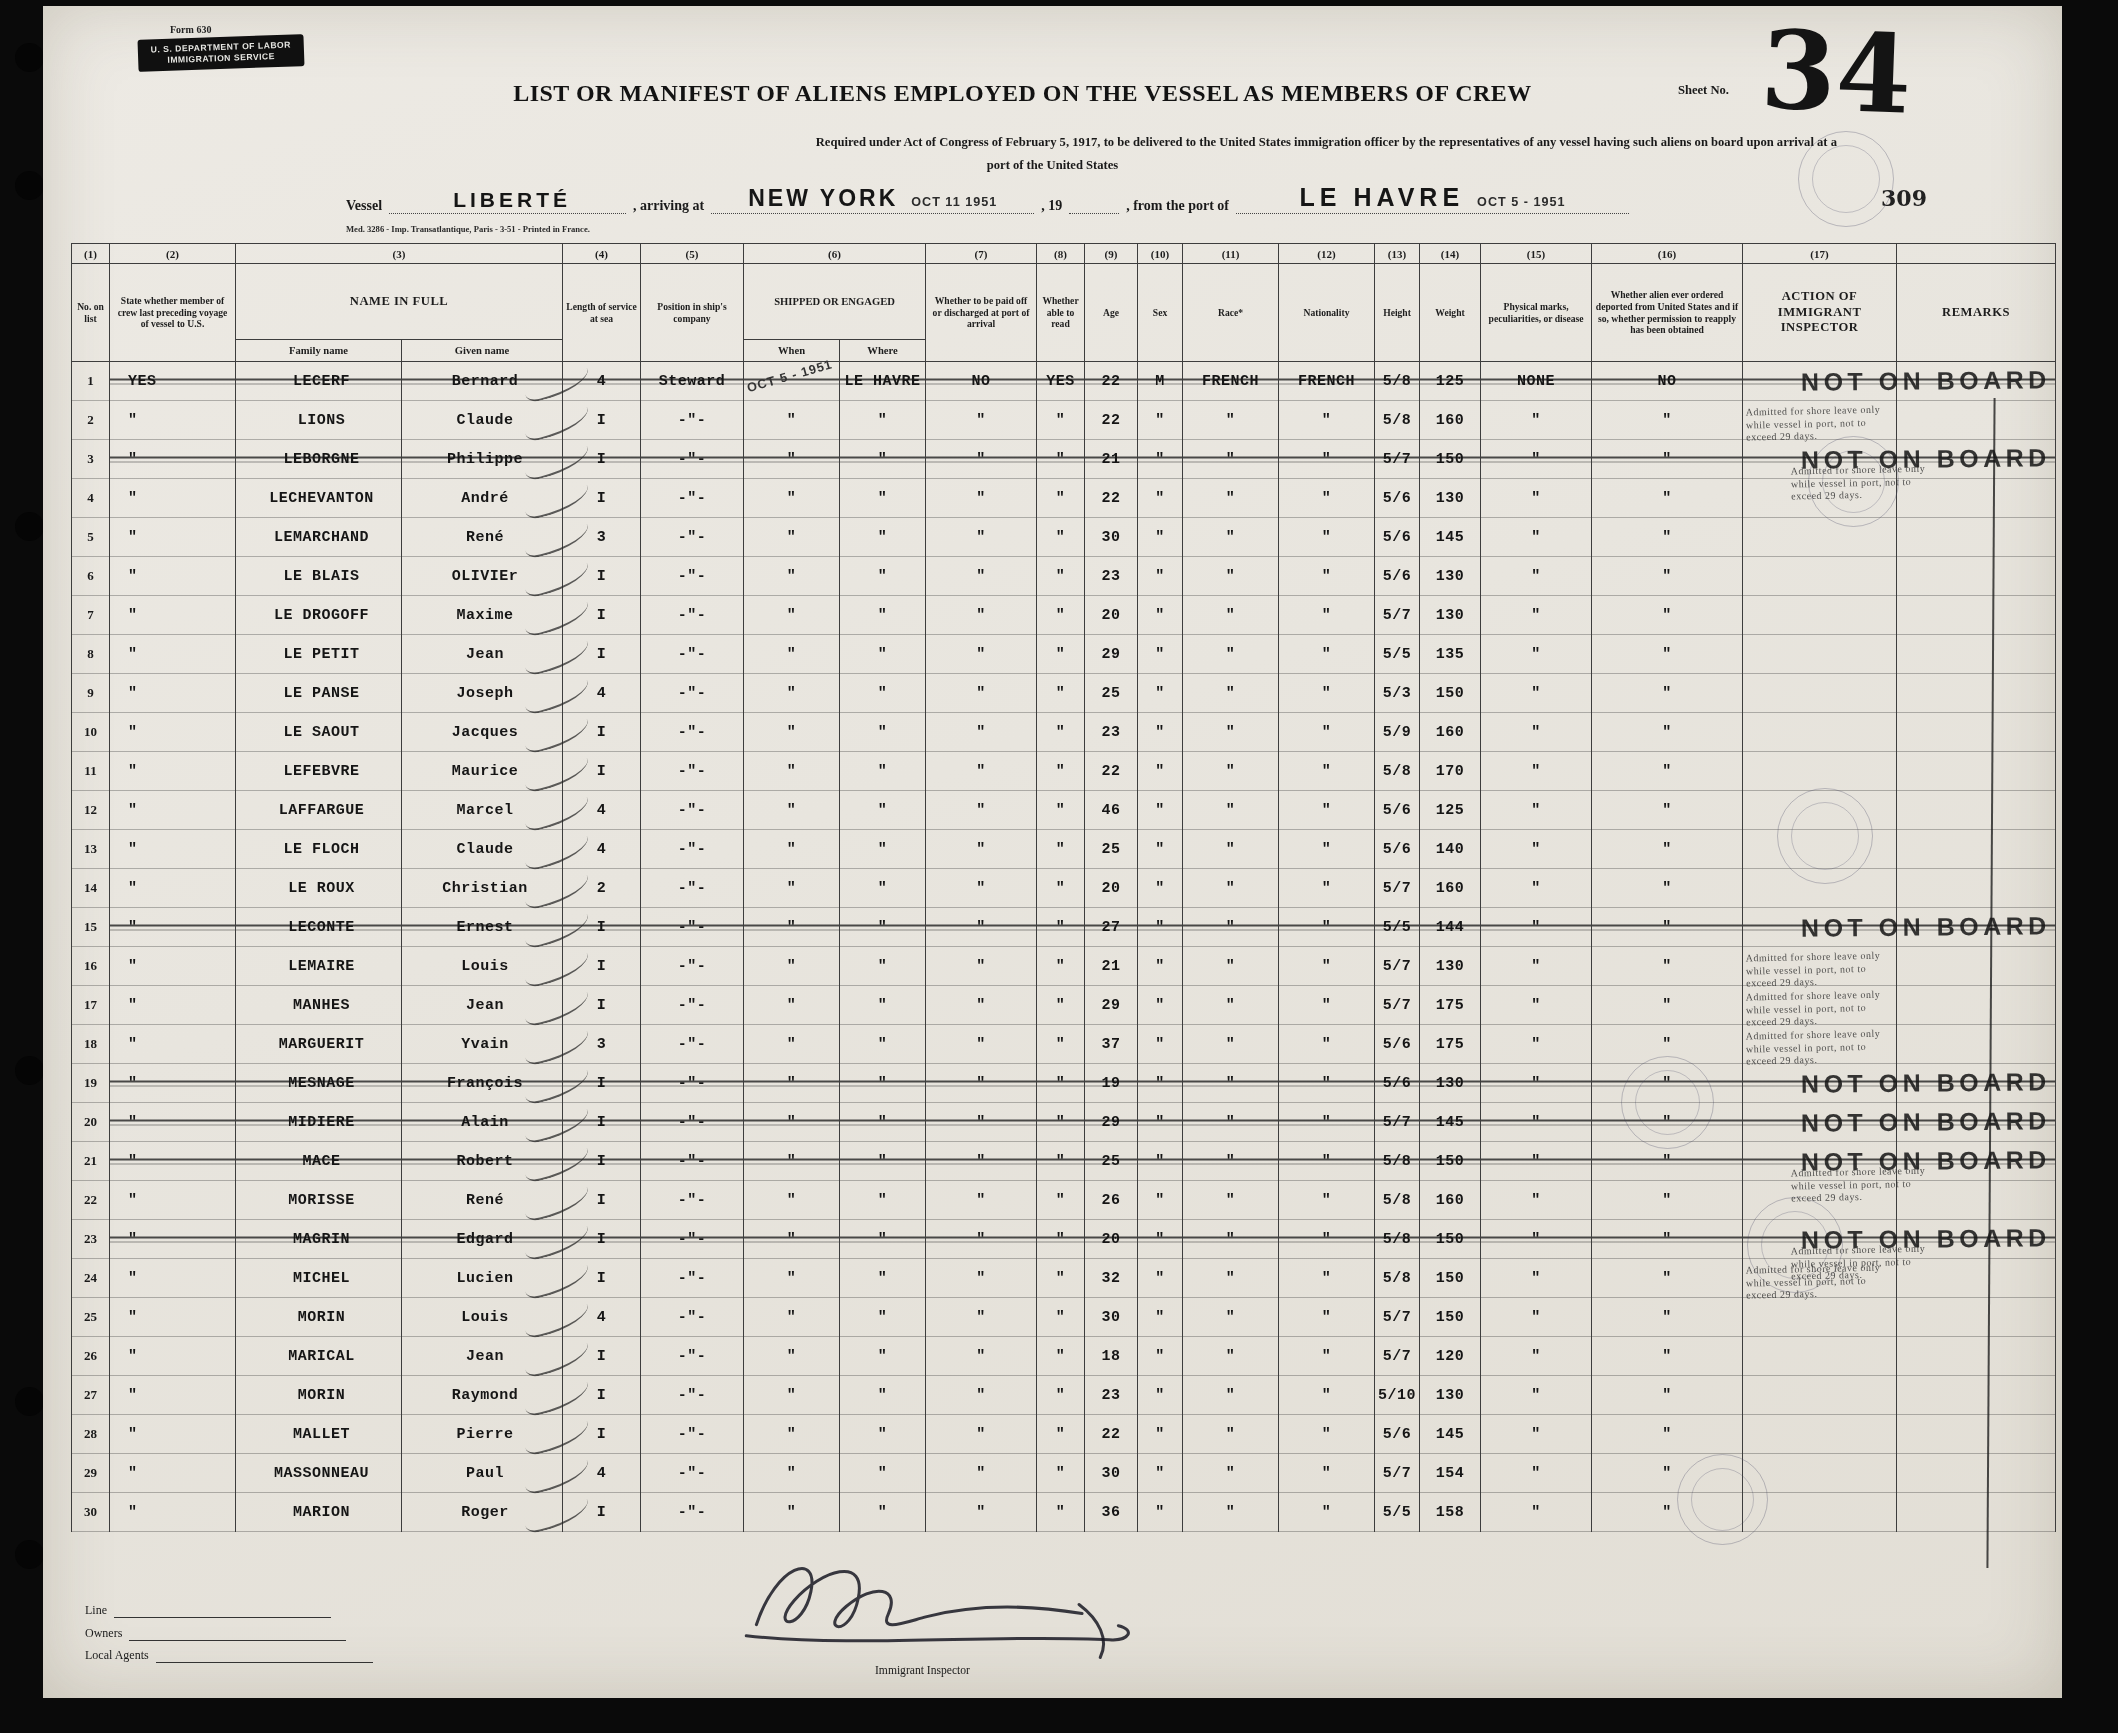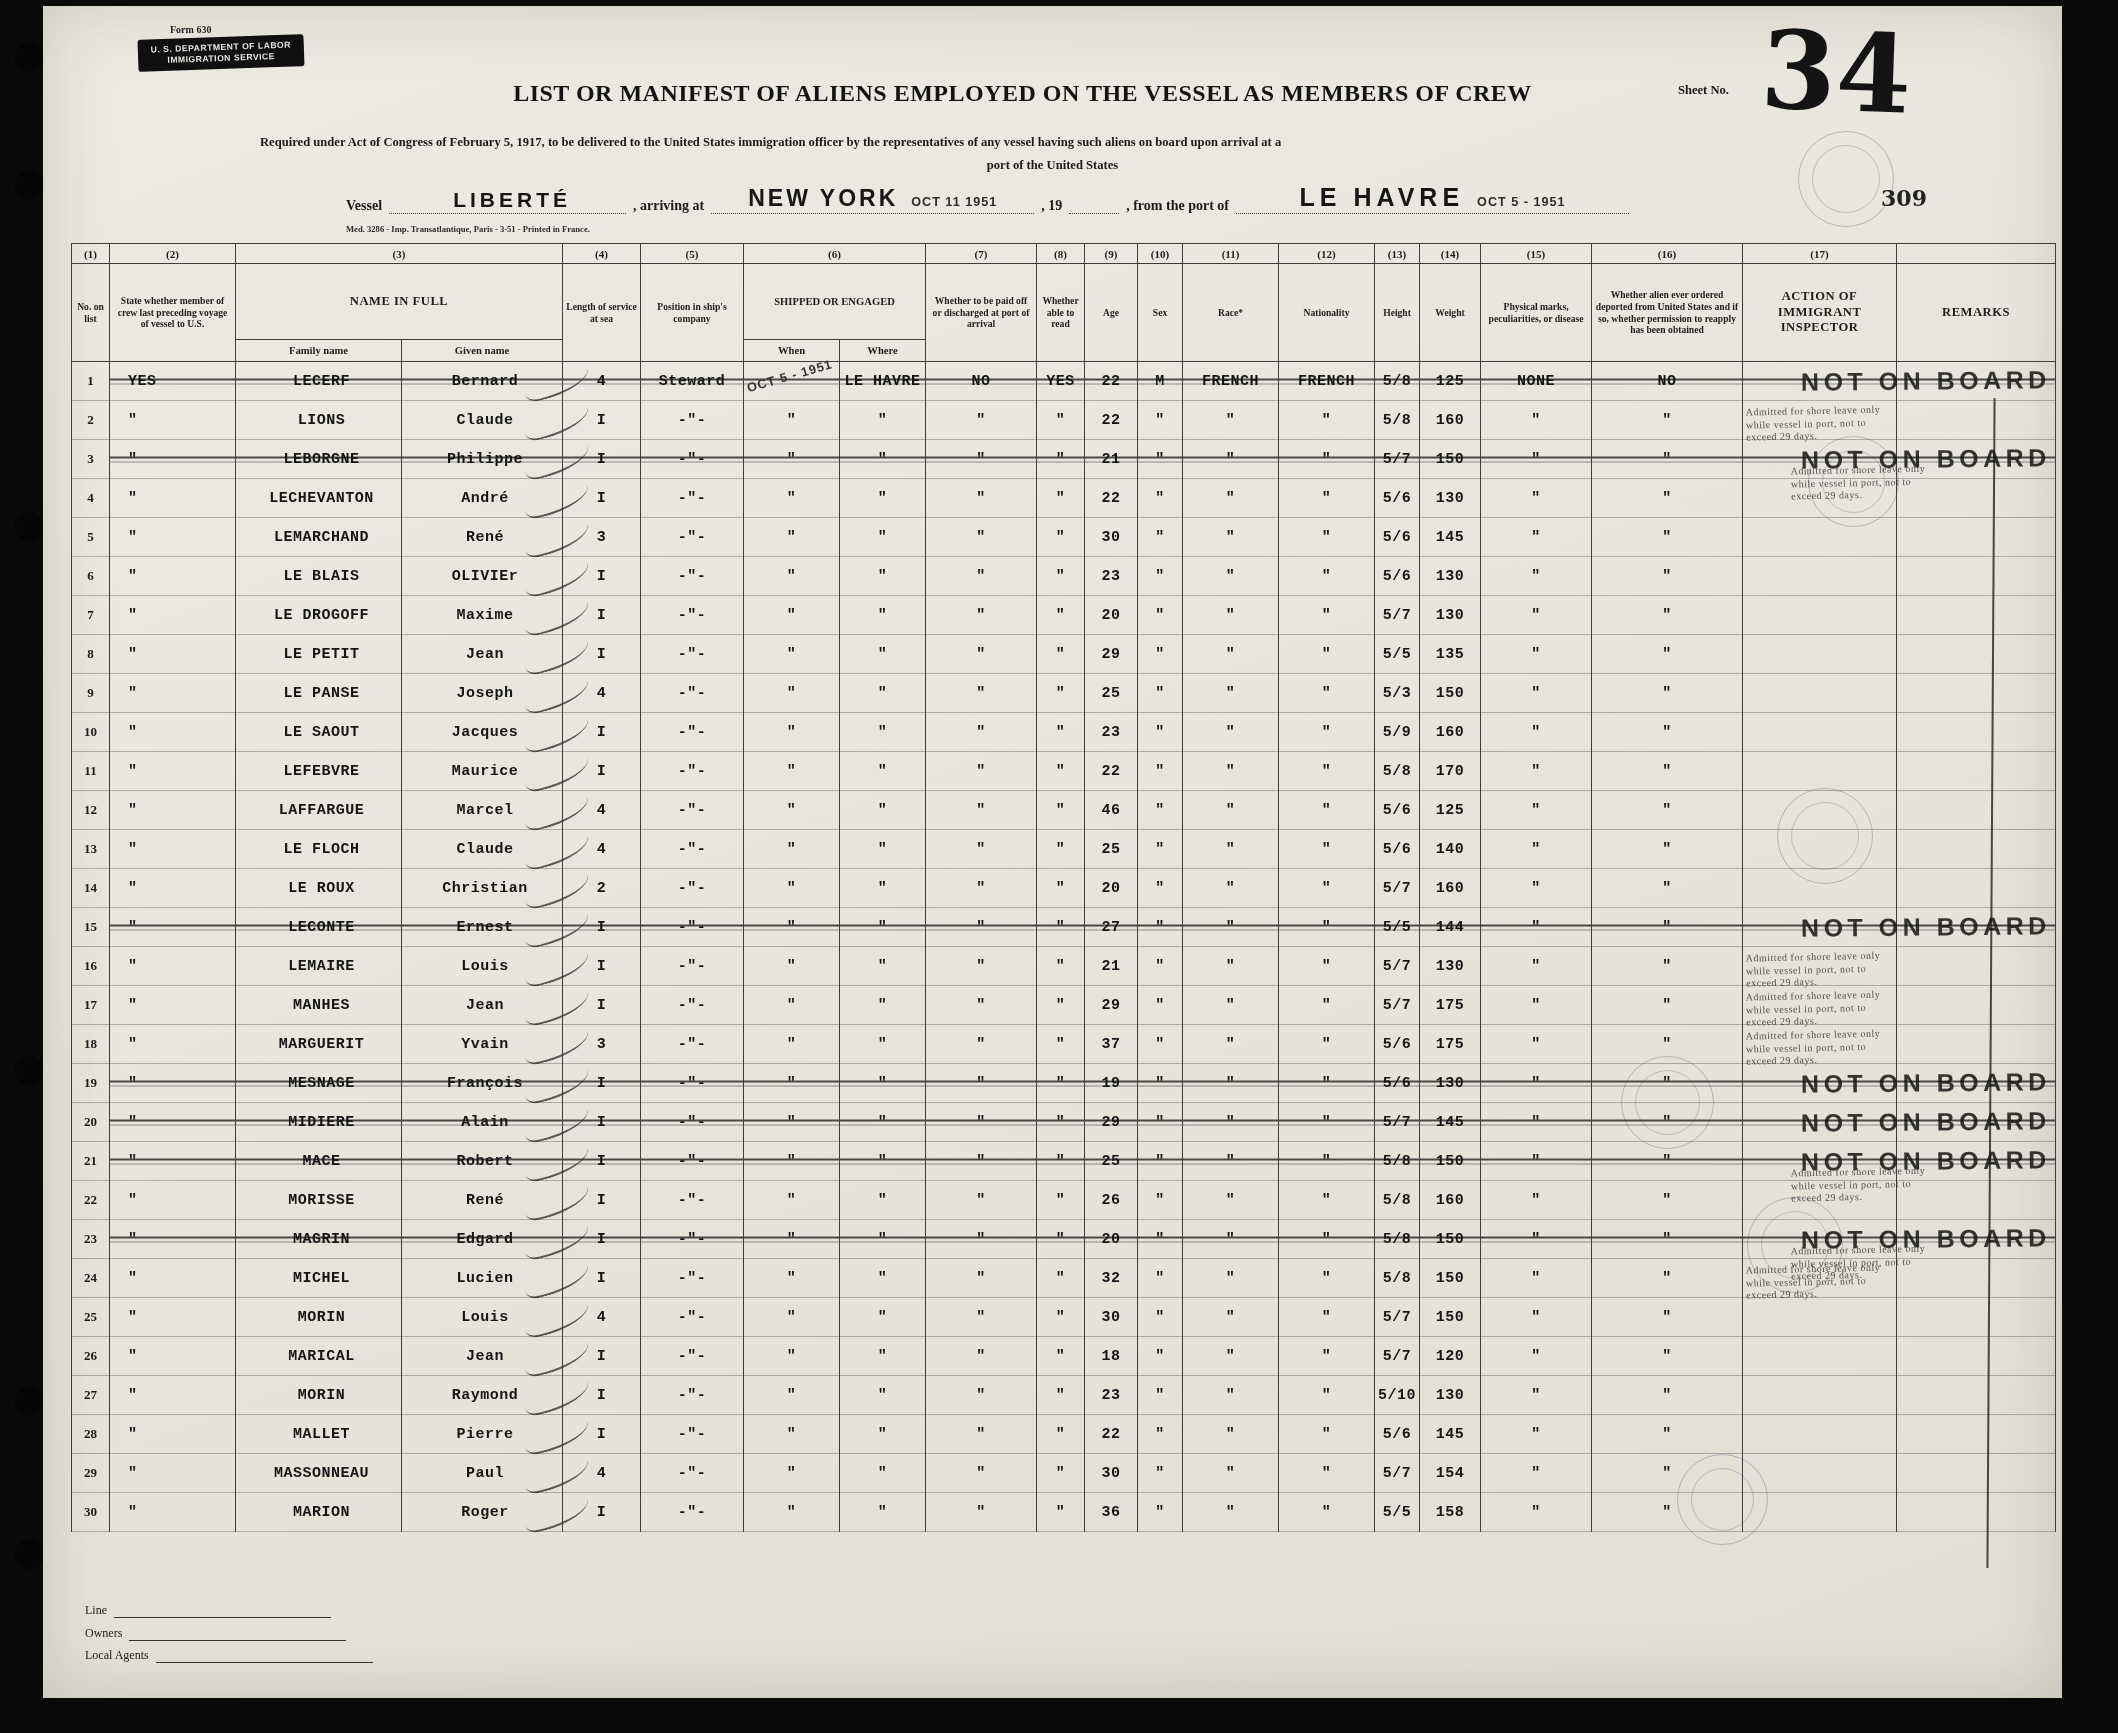--- a/index.html
+++ b/index.html
@@ -20,21 +20,21 @@
   .dept-stamp {
     position: absolute; left: 95px; top: 31px; width: 166px; padding: 4.5px 3px;
     background: #101010; color: #e6e6e2; text-align: center;
     font: bold 8.6px/1.35 "Liberation Sans", sans-serif; letter-spacing: 0.5px;
     transform: rotate(-2deg); border-radius: 3px;
   }
   .doc-title {
     position: absolute; top: 74px; left: 323px; right: 383px; text-align: center;
     font: bold 24px/1.1 "Liberation Serif", serif; letter-spacing: 0.5px; color: #131313;
   }
-  .doc-sub { position: absolute; top: 128px; left: 217px; right: 225px; text-align: left; font: bold 12.6px/1.3 "Liberation Serif", serif; }
+  .doc-sub { position: absolute; top: 128px; left: 217px; right: 225px; text-align: right; font: bold 12.6px/1.3 "Liberation Serif", serif; }
   .doc-sub2 { position: absolute; top: 152px; left: 0; right: 0; text-align: center; font: bold 12.6px "Liberation Serif", serif; }
 
   .sheet-label { position: absolute; top: 77px; right: 333px; font: bold 12.6px "Liberation Serif", serif; }
   .sheet-number { position: absolute; top: 12px; right: 151px; font: bold 108px/1 "DejaVu Serif", serif; color: #141414; transform: rotate(2deg); }
   .page-number { position: absolute; top: 179px; right: 135px; font: bold 22px "DejaVu Serif", serif; color: #222; }
 
   .vessel-line {
     position: absolute; top: 177px; left: 303px; right: 116px;
     display: flex; align-items: flex-end; gap: 7px;
     font: bold 14px "Liberation Serif", serif; white-space: nowrap;
@@ -973,16 +973,26 @@
       <div class="foot-row">
         <span>Owners</span>
           <span class="foot-rule"></span>
       </div>
       <div class="foot-row">
         <span>Local Agents</span>
           <span class="foot-rule"></span>
       </div>
     </div>
 
+    <div class="sig-block">
+      <svg width="454" height="121" viewBox="0 0 900 240">
+        <g fill="none" stroke="rgba(25,25,35,.85)" stroke-width="6" stroke-linecap="round">
+          <path d="M60,160 C100,40 185,15 168,95 C152,172 85,170 135,112 C188,52 280,22 262,108 C246,188 182,172 238,124 C295,76 345,88 322,138 C304,176 352,156 398,144 C500,118 610,122 706,138"></path>
+          <path d="M40,182 C260,206 540,178 760,190 C800,193 812,170 778,162"></path>
+          <path d="M700,120 C740,150 760,190 742,225"></path>
+        </g>
+      </svg>
+      <div class="inspector-label">Immigrant Inspector</div>
+    </div>
 
   </div>
 </div>
 
 
 </body></html>

